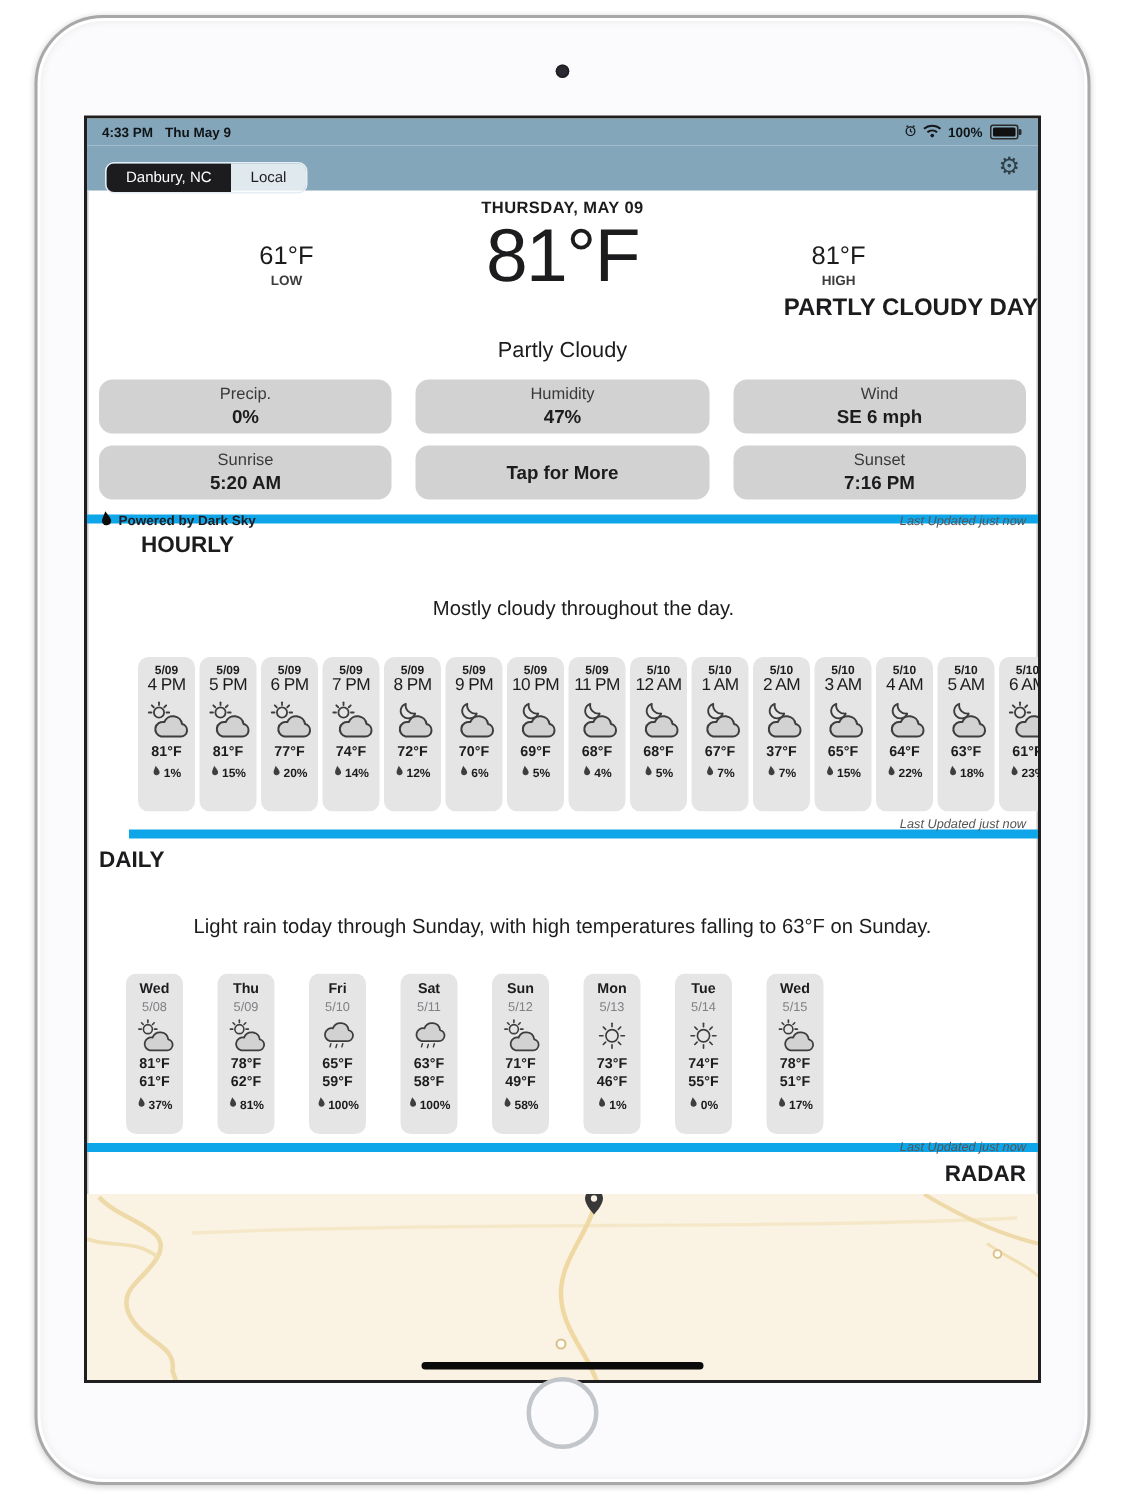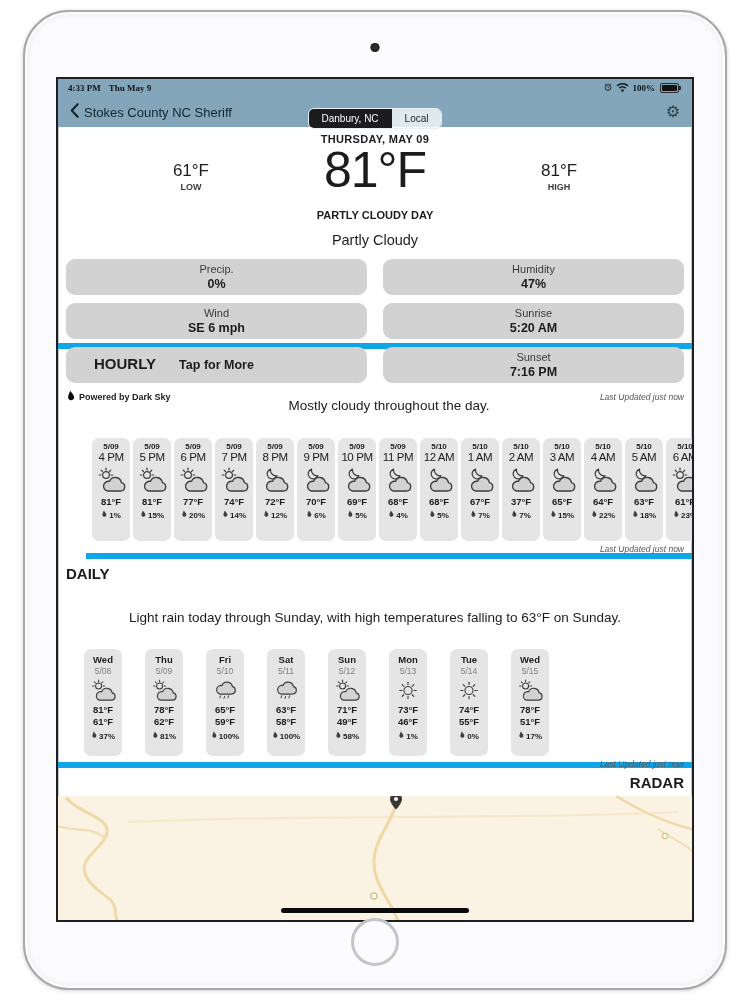--- a/index.html
+++ b/index.html
@@ -16,21 +16,21 @@
     width:42px;height:42px;border:3px solid #c2c5ca;border-radius:50%;background:#fbfbfd;}
 
   
   .screen{position:absolute;left:31px;top:65px;width:638px;height:845px;background:#fff;
     border:2px solid #1f1f1f;box-sizing:border-box;overflow:hidden;}
   .home-indicator{position:absolute;left:50%;bottom:7px;transform:translateX(-50%);
     width:188px;height:5px;background:#0a0a0a;border-radius:3px;z-index:30;}
 
   
   .statusbar{height:18px;background:#84a6ba;display:flex;justify-content:space-between;align-items:center;
-    padding:0 10px;font-size:9px;font-weight:bold;color:#101417;font-family:Liberation Serif, serif;}
+    padding:0 10px;font-size:9px;font-weight:bold;color:#101417;}
   .sb-left{display:flex;gap:8px;}
   .sb-right{display:flex;align-items:center;gap:4px;}
   .batt{display:inline-block;width:17px;height:8px;border:1px solid #2a2a2a;border-radius:2px;position:relative;margin-left:1px;margin-right:3px;}
   .batt i{position:absolute;top:1px;left:1px;right:1px;bottom:1px;background:#111;border-radius:1px;}
   .batt:after{content:'';position:absolute;right:-3px;top:2px;width:2px;height:4px;background:#2a2a2a;border-radius:0 1px 1px 0;}
 
   
   .navbar{height:30px;background:#84a6ba;display:flex;align-items:center;padding:0 12px;}
   .nav-back{flex:1;display:flex;align-items:center;gap:5px;font-size:13px;color:#13242c;cursor:pointer;}
   .segmented{display:flex;border:1px solid #e7eef3;border-radius:6px;overflow:hidden;height:19px;margin-top:12px;}
@@ -47,23 +47,23 @@
   .sec.hourly{height:210px;margin-left:28px;}
   .sec.daily{height:209px;}
   .sec.radar{flex:1;border-bottom:none;display:flex;flex-direction:column;text-align:right;}
 
   .cur-date{text-align:center;font-size:11px;font-weight:bold;margin-top:6px;letter-spacing:.3px;}
   .temp-row{display:grid;grid-template-columns:1fr auto 1fr;align-items:start;margin-top:0;}
   .side-temp{text-align:center;margin-top:16px;}
   .side-val{font-size:17px;}
   .side-label{font-size:9px;font-weight:bold;color:#3c3c3c;margin-top:1px;}
   .big-temp{font-size:50px;font-weight:300;letter-spacing:-1px;line-height:1.02;}
-  .cur-caption{text-align:center;font-size:11px;font-weight:bold;margin-top:13px;}
+  .cur-caption{text-align:right;font-size:16px;font-weight:bold;margin-top:1px;}
   .cur-cond{text-align:center;font-size:14.5px;margin-top:11px;}
-  .stats{display:grid;grid-template-columns:repeat(2,1fr);gap:8px 16px;margin:11px 8px 0;text-align:right;}
+  .stats{display:grid;grid-template-columns:repeat(3,1fr);gap:8px 16px;margin:11px 8px 0;text-align:right;}
   .stat-box{background:#d2d2d2;border-radius:9px;height:36px;display:flex;flex-direction:column;
     align-items:center;justify-content:center;}
   .stat-label{font-size:11px;color:#3a3a3a;line-height:1.3;}
   .stat-value{font-size:12.5px;font-weight:bold;line-height:1.3;}
   .attr-row{display:flex;justify-content:space-between;align-items:center;margin:7px 8px 0;}
   .darksky{font-size:9px;font-weight:bold;display:flex;gap:4px;align-items:center;}
   .updated{font-size:8.5px;font-style:italic;color:#555;}
   .updated.right{text-align:right;margin:3px 8px 0;}
 
   .sec-title{font-size:15px;font-weight:bold;padding:6px 8px 0;}
@@ -116,26 +116,20 @@
                 <circle cx="8" cy="10.2" r="1.5" fill="#14181b"></circle>
               </svg></span>
           <span>100%</span>
           <span class="batt">
               <i></i>
             </span>
         </div>
       </div>
 
       <div class="navbar">
-        <div class="nav-back">
-          <span><svg width="9" height="15" viewBox="0 0 10 16">
-                <path d="M8.5 1 2 8l6.5 7" fill="none" stroke="#13242c" stroke-width="2.3" stroke-linecap="round" stroke-linejoin="round"></path>
-              </svg></span>
-          <span>Stokes County NC Sheriff</span>
-        </div>
         <div class="segmented" id="segmented">
             <button class="seg seg-sel">Danbury, NC</button>
             <button class="seg">Local</button>
           </div>
         <div class="nav-gear">
           <span>⚙</span>
         </div>
       </div>
 
       <div class="content">

